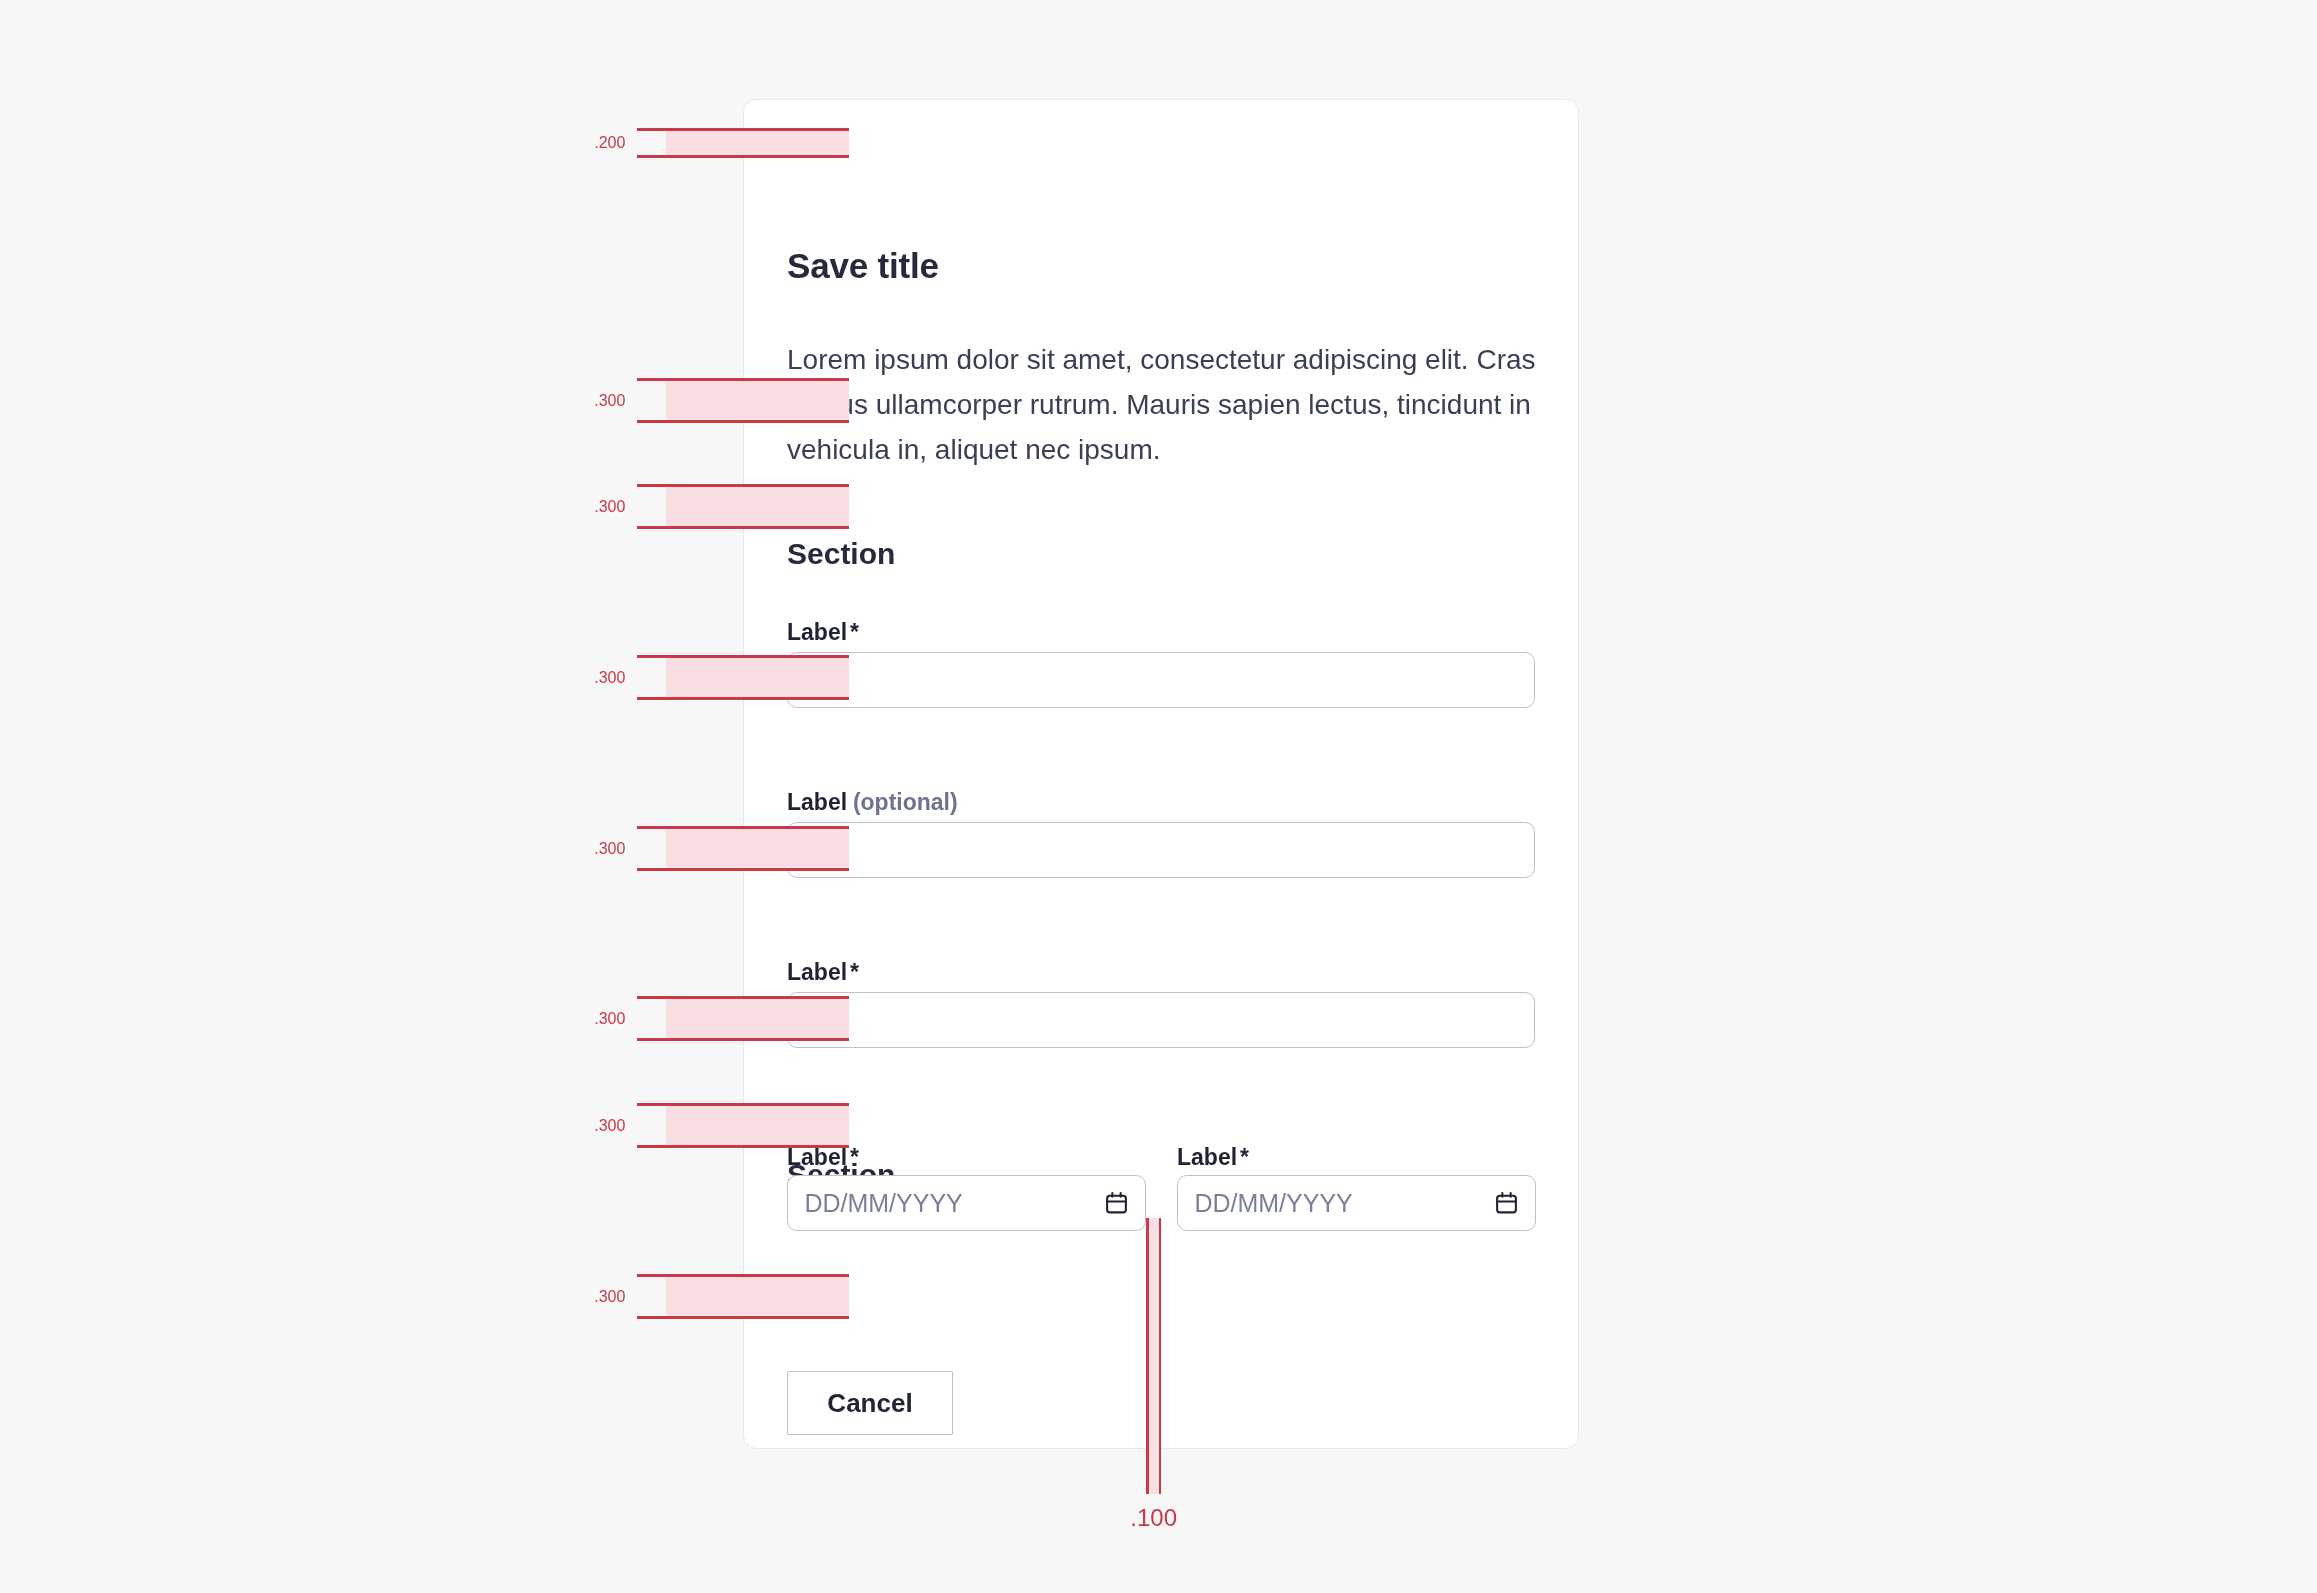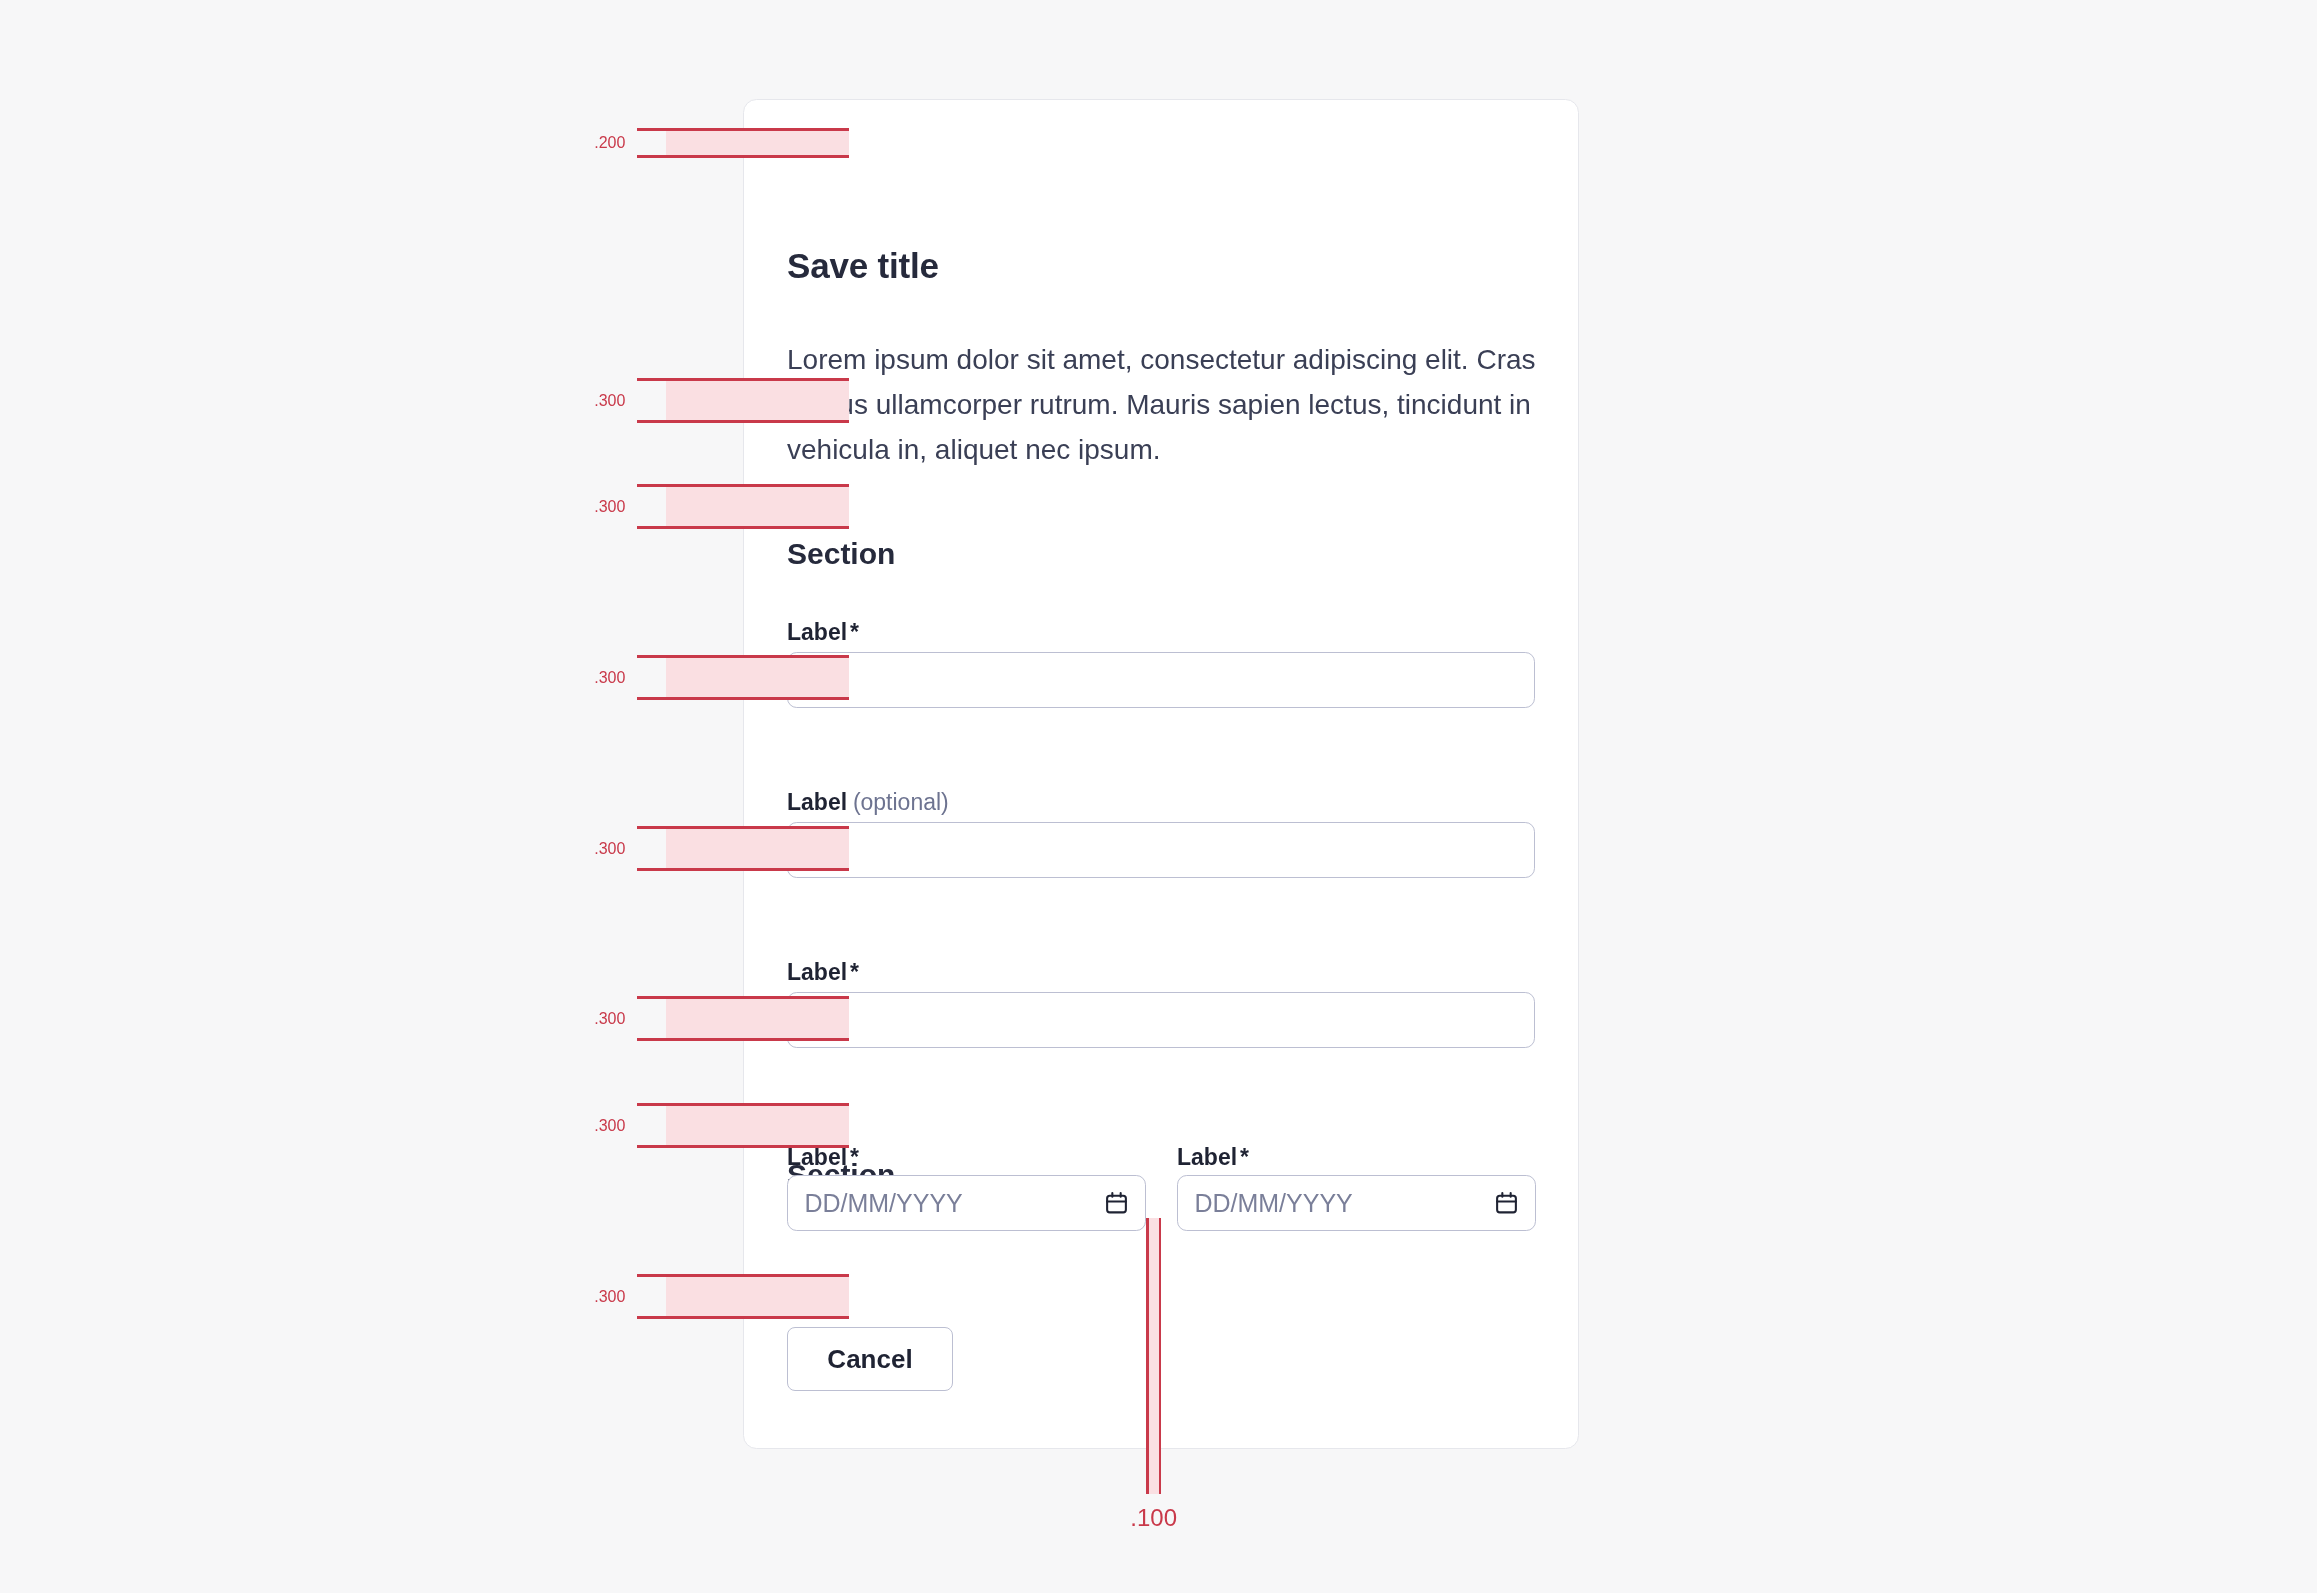--- a/index.html
+++ b/index.html
@@ -37,21 +37,21 @@
   }
   .section-1 { top: 437px; }
   .section-2 { top: 1058px; }
 
   .field-label {
     position: absolute;
     font-size: 23px; font-weight: bold; color: #1f2333;
     white-space: nowrap;
   }
   .field-label .optional {
-    font-weight: normal; color: #6d7390; margin-left: 5.8px;
+    font-weight: bold; color: #6d7390; margin-left: 5.8px;
   }
   .field-label .req { margin-left: 2.9px; }
 
   .text-input {
     position: absolute;
     background: #ffffff;
     border: 1.9px solid #bcbfd2;
     border-radius: 9.7px;
     height: 56px;
   }
@@ -73,22 +73,23 @@
   .date-field .cal {
     position: absolute; right: 17.4px; top: 50%;
     transform: translateY(-50%);
     width: 25px; height: 25px;
   }
 
   .btn {
     position: absolute;
     display: flex; align-items: center; justify-content: center;
     font-size: 26px; font-weight: bold;
-    border-radius: 8px;
-    white-space: nowrap;
+    border-radius: 1px;
+    white-space: nowrap;
+    margin-top: 44px;
   }
   .btn-cancel {
     left: 43px; top: 1227px;
     width: 166px; height: 64px;
     background: #ffffff;
     border: 1.9px solid #bcbfd2;
     color: #1f2333;
   }
   .btn-save {
     right: 43px; top: 1227px;

